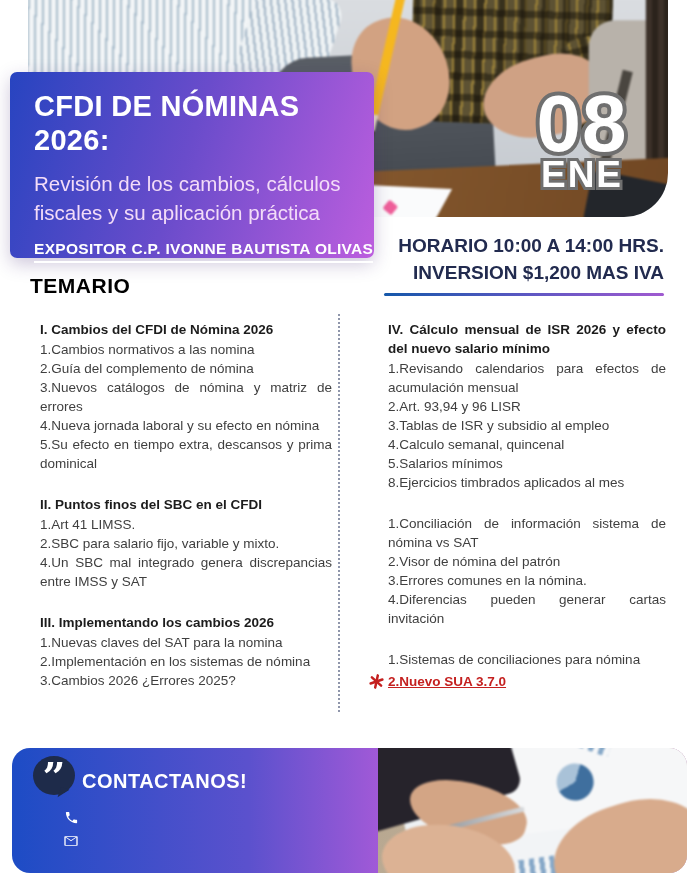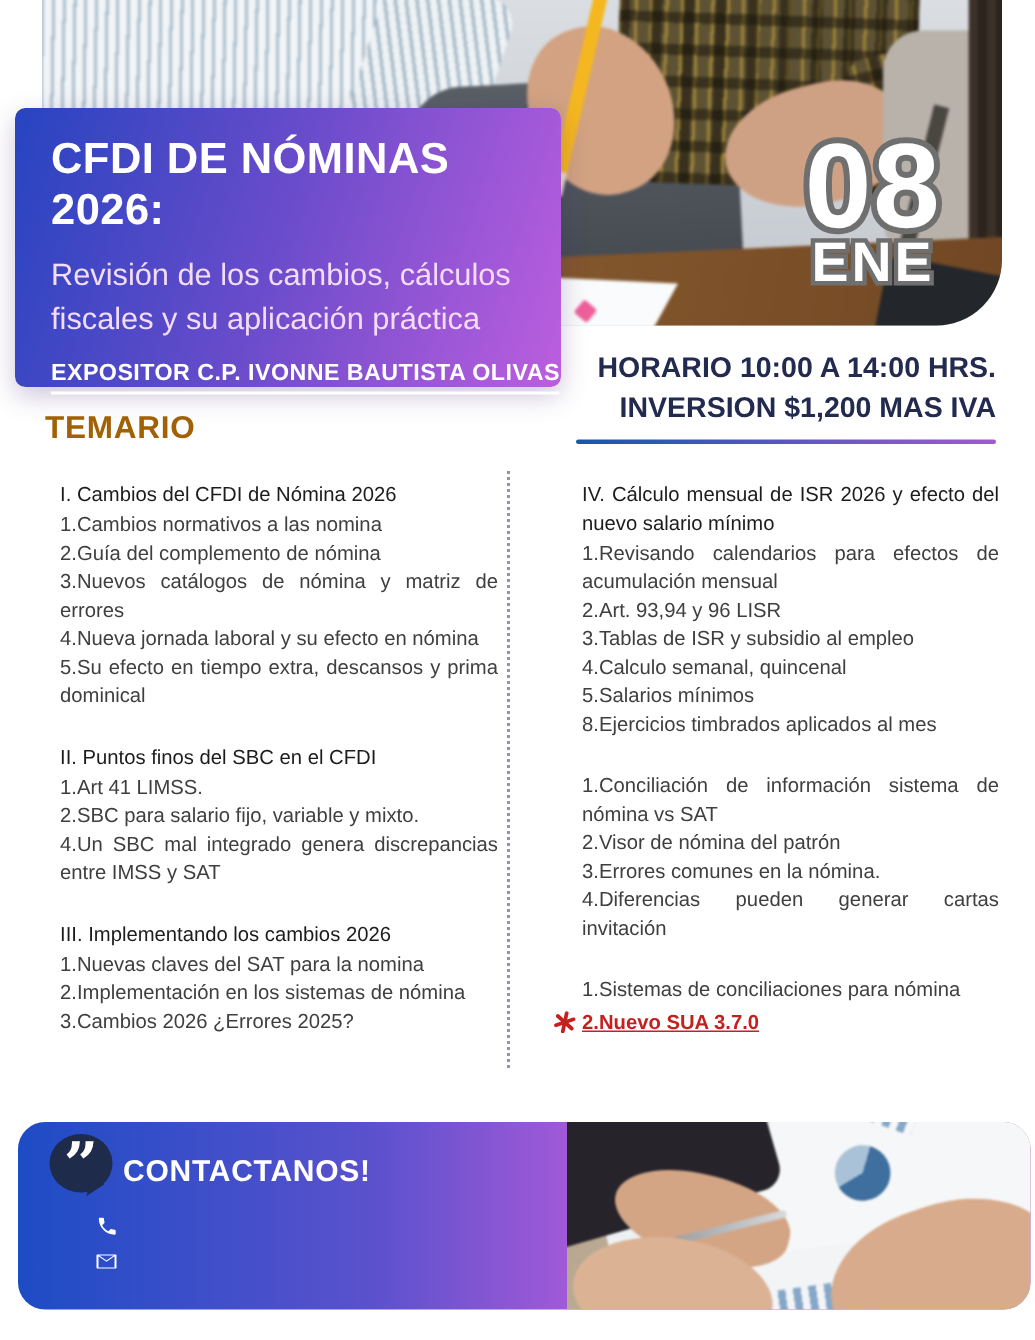--- a/index.html
+++ b/index.html
@@ -76,29 +76,29 @@
       letter-spacing:.3px; white-space:nowrap; margin-top:13px; padding-bottom:3px;
       border-bottom:2.5px solid #ffffff; cursor:pointer; }
 
   
   .schedule { position:absolute; left:384px; top:232px; width:280px; text-align:right; }
   .schedule-line { color:#222b4f; font-size:19px; font-weight:800; line-height:27px; white-space:nowrap; }
   .schedule-rule { margin-top:7px; height:3px; border-radius:2px;
       background:linear-gradient(90deg,#1558aa,#5b57c2,#a05ad0); }
 
   
-  .temario-title { position:absolute; left:30px; top:274px; color:#a16207;
+  .temario-title { position:absolute; left:30px; top:274px; color:#000000;
       font-size:21px; font-weight:900; letter-spacing:.5px; }
   .col { position:absolute; top:320px; }
   .col-1 { left:40px; width:292px; }
   .col-2 { left:388px; width:278px; }
   .divider { position:absolute; left:338px; top:314px; height:398px; width:0;
       border-left:2px dotted #8f96ab; }
   .temario-section { margin-bottom:22px; }
-  .section-heading { color:#1c1c1c; font-size:13.5px; font-weight:400; line-height:19px;
+  .section-heading { color:#1c1c1c; font-size:13.5px; font-weight:700; line-height:19px;
       text-align:justify; margin-bottom:1px; }
   .temario-item { position:relative; color:#3f3f3f; font-size:13.5px; line-height:19px; text-align:justify; }
   .temario-item.highlight { color:#c4201f; font-weight:700; text-decoration:underline;
       margin-top:3px; cursor:pointer; }
   .asterisk-wrap { position:absolute; left:-19px; top:2px; width:15px; height:15px; }
 
   
   .footer { position:absolute; left:12px; top:748px; width:675px; height:125px;
       border-radius:18px; overflow:hidden;
       background:linear-gradient(90deg,#1d4cc5 0%, #5b51cd 35%, #a75ad8 56%); }

